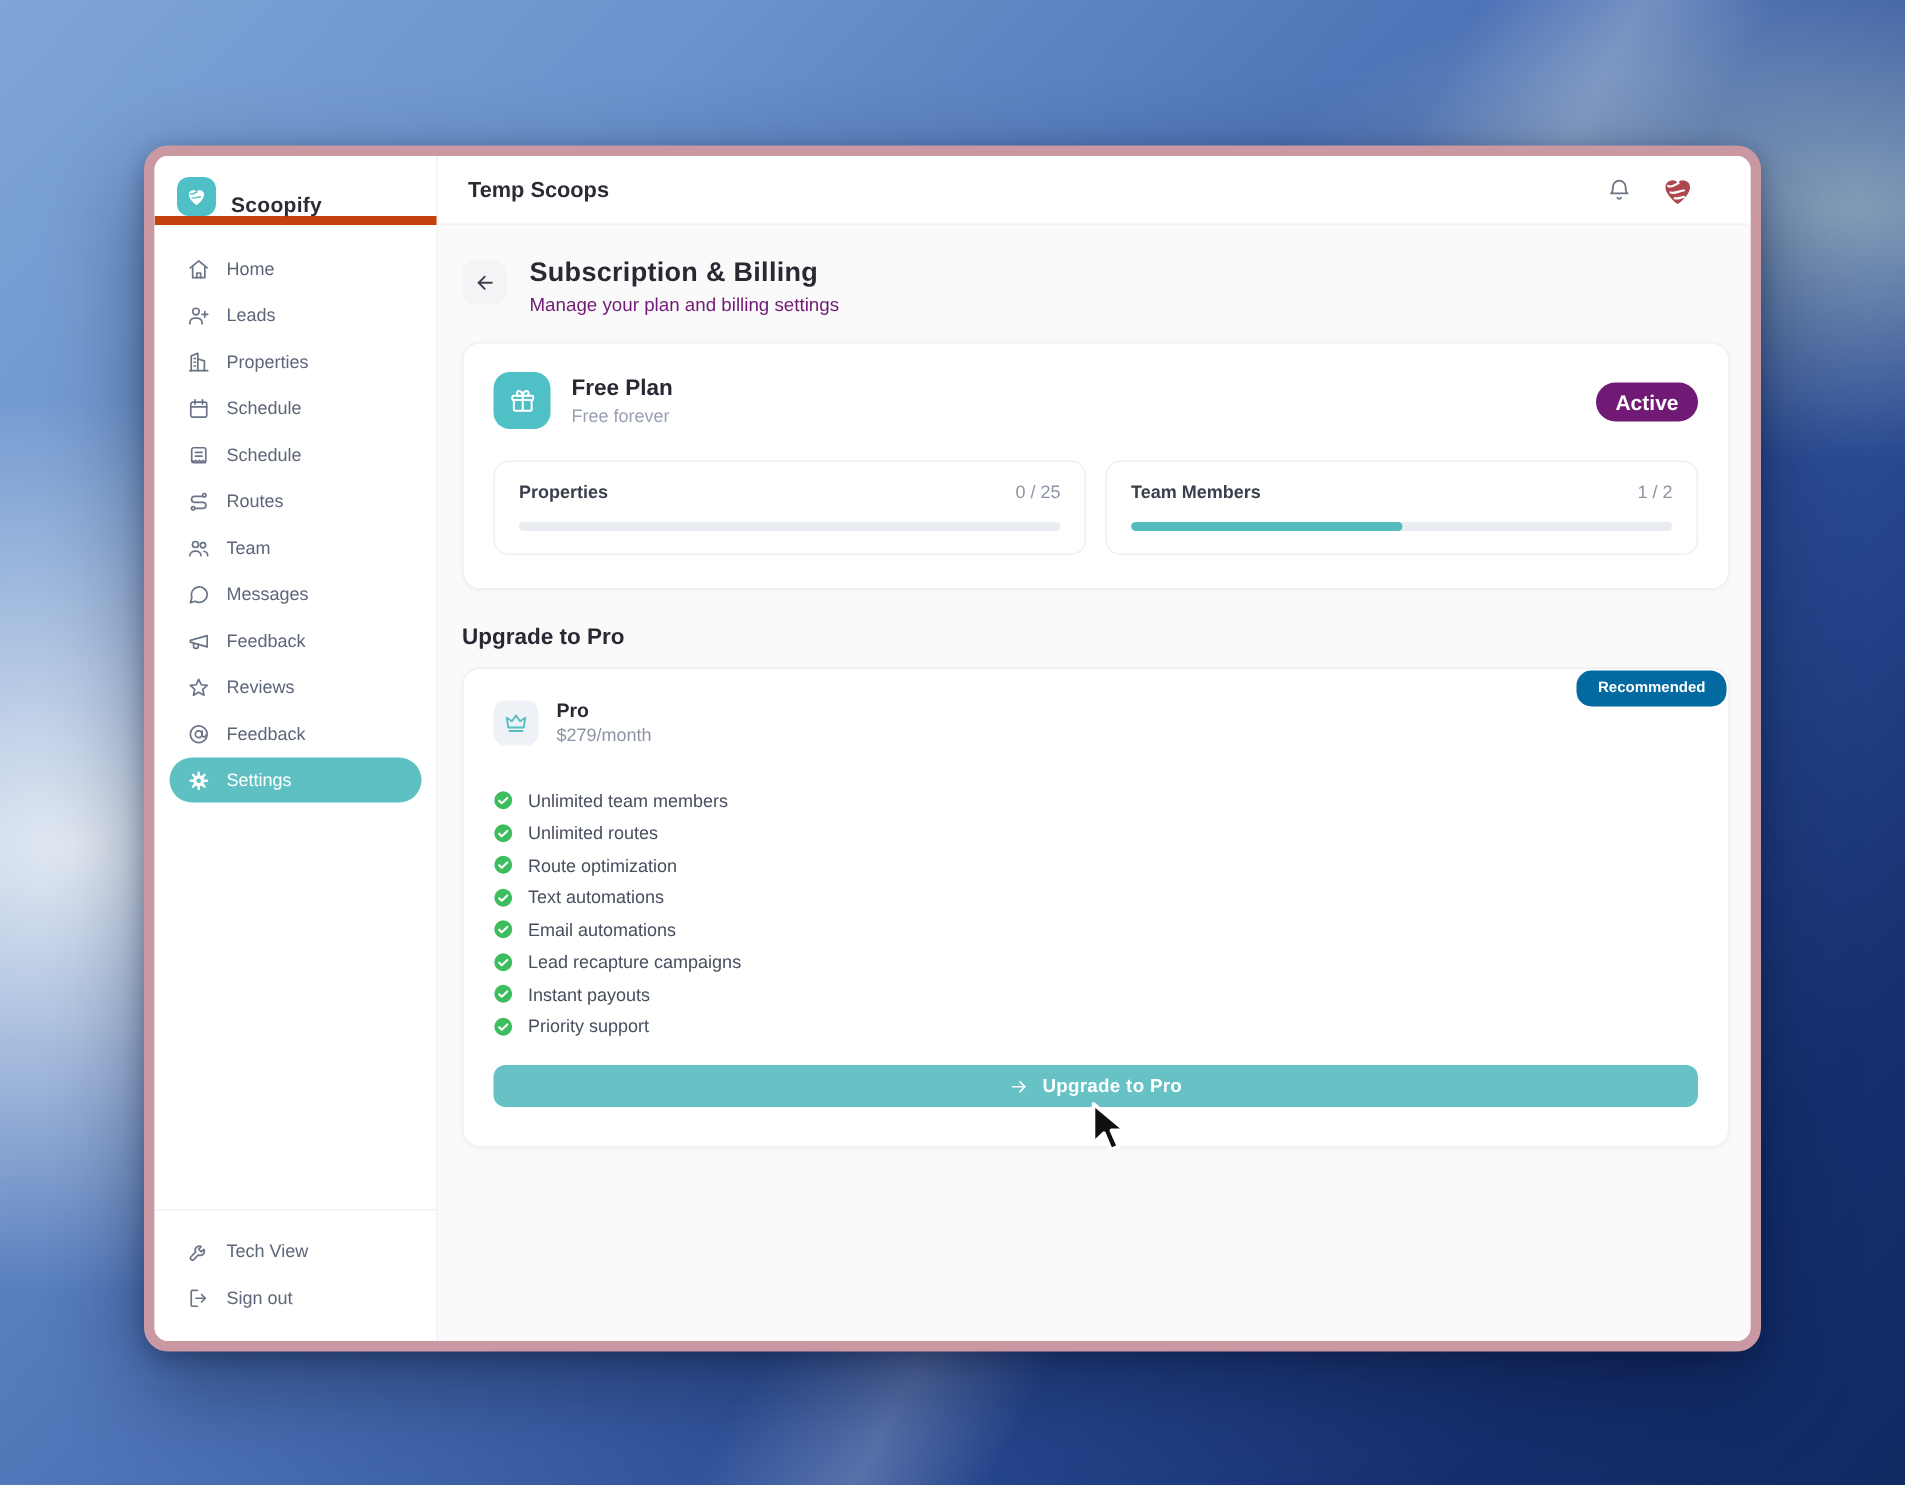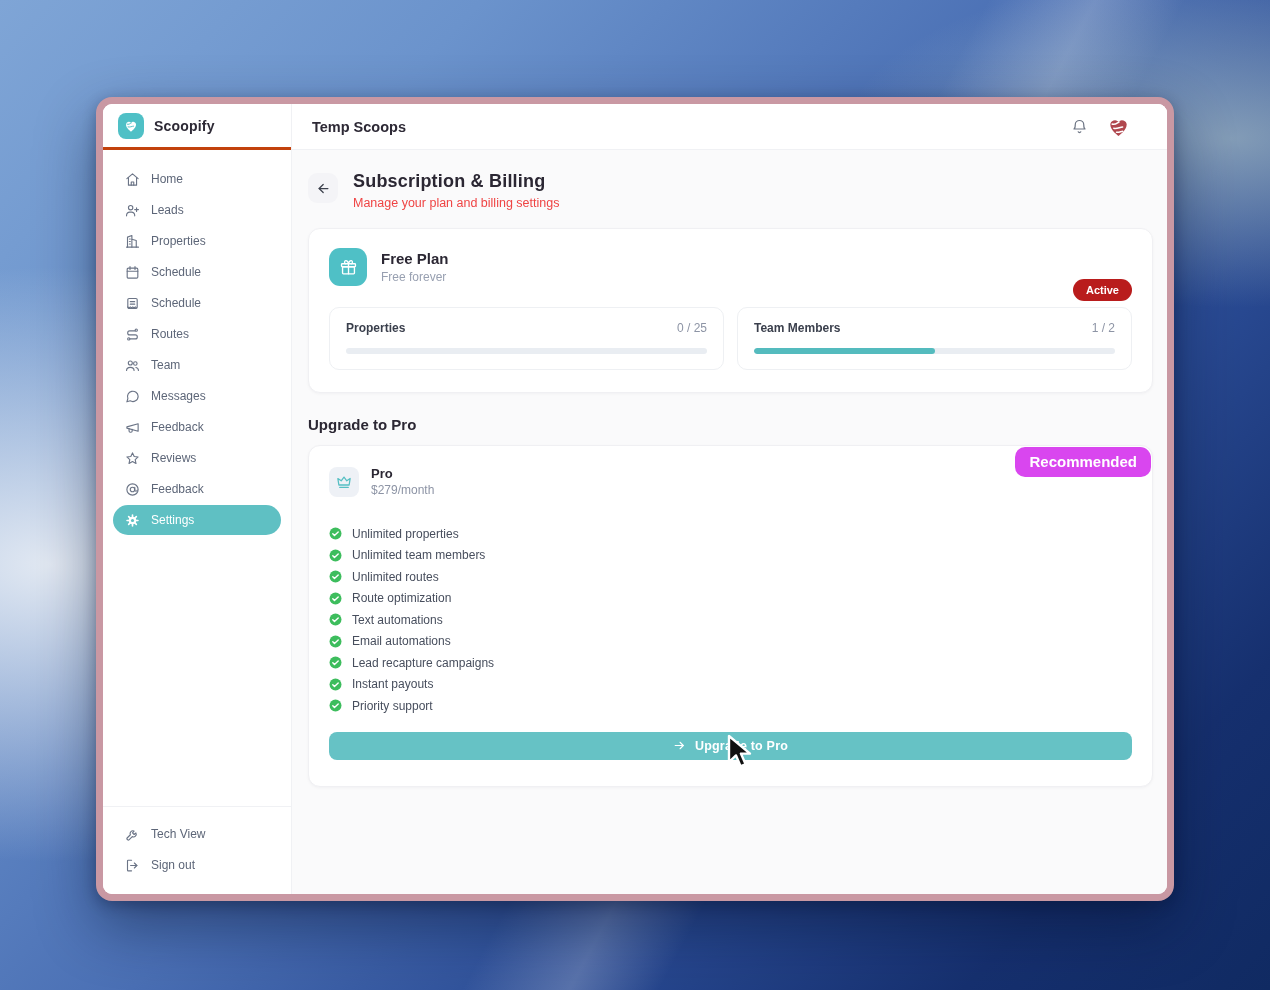--- a/index.html
+++ b/index.html
@@ -24,22 +24,22 @@
     background:#ffffff;
     box-shadow:0 24px 60px rgba(5,15,45,.45), 0 4px 14px rgba(5,15,45,.3);
     display:flex; overflow:hidden;
   }
   
   .sidebar {
     width:189px; min-width:189px; background:#ffffff;
     border-right:1px solid #f0f1f4; display:flex; flex-direction:column;
   }
   .brand {
-    height:46px; display:flex; align-items:center; gap:10px;
-    padding:0 15px; border-bottom:3px solid #c2410c;
+    height:46px; display:flex; align-items:flex-end; gap:10px;
+    padding:0 15px; border-bottom:6px solid #c2410c;
   }
   .brand-logo {
     width:26px; height:26px; border-radius:8px; background:#4fc0c6;
     display:flex; align-items:center; justify-content:center; flex:none;
   }
   .brand-name { font-size:14px; font-weight:bold; color:#2d2935; letter-spacing:.2px; }
   .nav { padding:14px 10px 8px; display:flex; flex-direction:column; gap:1px; }
   .nav-item {
     height:30px; display:flex; align-items:center; gap:11px;
     padding:0 12px; border-radius:15px; cursor:pointer;
@@ -64,52 +64,52 @@
   .bell-btn { width:22px; height:22px; display:flex; align-items:center; justify-content:center; color:#6d7584; cursor:pointer; }
   .content { padding:21px 14px 20px 16px; overflow:hidden; }
   
   .page-head { display:flex; gap:15px; align-items:flex-start; }
   .back-btn {
     width:30px; height:30px; border-radius:9px; background:#f4f4f7; border:none;
     display:flex; align-items:center; justify-content:center; cursor:pointer; color:#3c414d;
     margin-top:2px;
   }
   .page-title { font-size:18px; font-weight:bold; color:#2b2733; letter-spacing:.2px; }
-  .page-subtitle { font-size:12.5px; color:#ef4444; margin-top:4px; }
+  .page-subtitle { font-size:12.5px; color:#701a75; margin-top:4px; }
   
   .card {
     background:#ffffff; border:1px solid #f0f0f3; border-radius:12px;
     box-shadow:0 1px 3px rgba(16,24,40,.04); position:relative;
   }
   .plan-card { margin-top:18px; padding:19px 20px 22px; }
   .plan-head { display:flex; gap:14px; align-items:center; }
   .plan-icon {
     width:38px; height:38px; border-radius:11px; background:#4fc0c6;
     display:flex; align-items:center; justify-content:center; flex:none;
   }
   .plan-name { font-size:15px; font-weight:bold; color:#2b2733; }
   .plan-sub { font-size:12px; color:#98a0b1; margin-top:3px; }
   .active-badge {
     position:absolute; top:26px; right:20px;
-    background:#b91c1c; color:#ffffff; font-size:11px; font-weight:bold;
-    padding:5px 13px; border-radius:999px;margin-top:24px;
+    background:#701a75; color:#ffffff; font-size:14px; font-weight:bold;
+    padding:5px 13px; border-radius:999px;
   }
   .usage-grid { margin-top:21px; display:grid; grid-template-columns:1fr 1fr; gap:13px; }
   .usage-card { border:1px solid #eef0f3; border-radius:10px; padding:13px 16px 15px; background:#fff; box-shadow:none; }
   .usage-top { display:flex; justify-content:space-between; align-items:baseline; }
   .usage-label { font-size:12px; font-weight:bold; color:#3a3f4c; }
   .usage-value { font-size:12px; color:#8d94a5; }
   .usage-bar { margin-top:13px; height:6px; border-radius:4px; background:#e9edf2; overflow:hidden; }
   .usage-fill { height:100%; border-radius:4px; background:#54bbbe; }
   
   .section-title { margin:23px 0 12px; font-size:15px; font-weight:bold; color:#2b2733; }
   .pro-card { padding:20px 20px 26px; }
   .rec-badge {
     position:absolute; top:1px; right:1px;
-    background:#d946ef; color:#ffffff; font-size:15px; font-weight:bold;
+    background:#0369a1; color:#ffffff; font-size:10px; font-weight:bold;
     padding:6px 14px 7px; border-radius:10px 11px 10px 10px;
   }
   .pro-head { display:flex; gap:12px; align-items:center; }
   .pro-icon {
     width:30px; height:30px; border-radius:8px; background:#eef1f6;
     display:flex; align-items:center; justify-content:center; flex:none;
   }
   .pro-name { font-size:13px; font-weight:bold; color:#2b2733; }
   .pro-price { font-size:12px; color:#8d94a5; margin-top:2px; }
   .features { margin-top:26px; list-style:none; }
@@ -382,29 +382,20 @@
         </div>
 
         <ul class="features">
           <li class="feature">
               <span class="check">
                 <svg viewBox="0 0 24 24" width="13" height="13">
                   <circle cx="12" cy="12" r="11" fill="#3dbd5d"></circle>
                   <path d="M7 12.6l3.1 3.1L17 9.2" stroke="#fff" stroke-width="2.6" fill="none" stroke-linecap="round" stroke-linejoin="round"></path>
                 </svg>
               </span>
-              <span class="feature-text">Unlimited properties</span>
-            </li>
-          <li class="feature">
-              <span class="check">
-                <svg viewBox="0 0 24 24" width="13" height="13">
-                  <circle cx="12" cy="12" r="11" fill="#3dbd5d"></circle>
-                  <path d="M7 12.6l3.1 3.1L17 9.2" stroke="#fff" stroke-width="2.6" fill="none" stroke-linecap="round" stroke-linejoin="round"></path>
-                </svg>
-              </span>
               <span class="feature-text">Unlimited team members</span>
             </li>
           <li class="feature">
               <span class="check">
                 <svg viewBox="0 0 24 24" width="13" height="13">
                   <circle cx="12" cy="12" r="11" fill="#3dbd5d"></circle>
                   <path d="M7 12.6l3.1 3.1L17 9.2" stroke="#fff" stroke-width="2.6" fill="none" stroke-linecap="round" stroke-linejoin="round"></path>
                 </svg>
               </span>
               <span class="feature-text">Unlimited routes</span>

